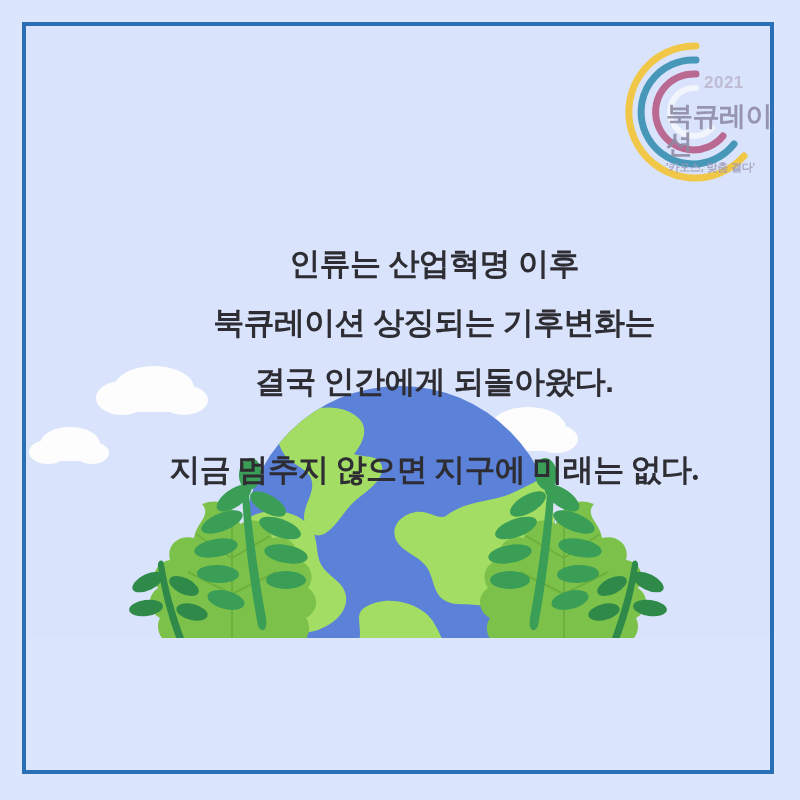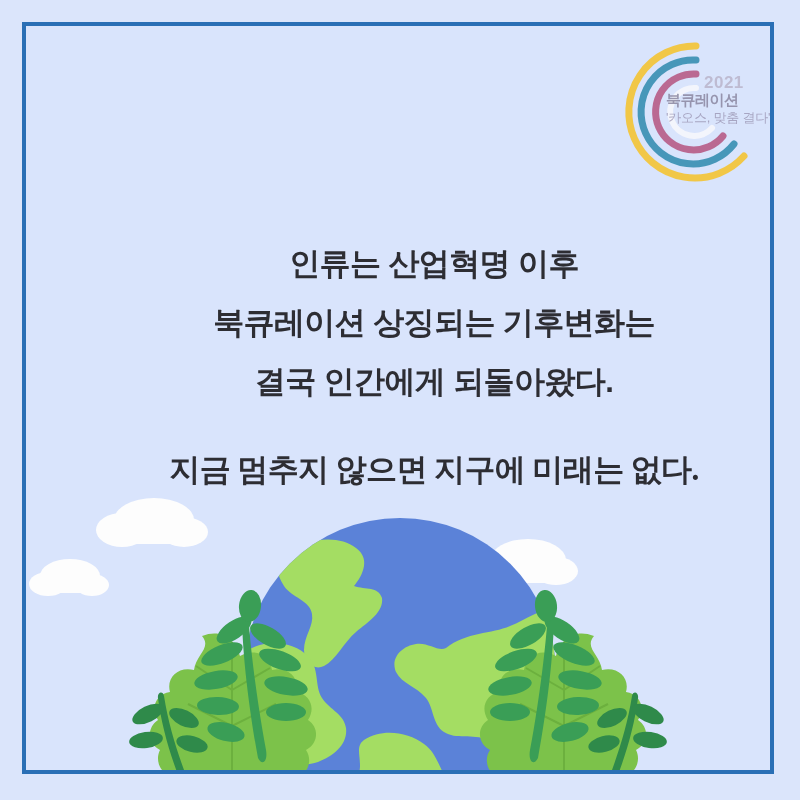--- a/index.html
+++ b/index.html
@@ -30,21 +30,21 @@
     left: 22px;  top: 22px;
     width: 752px; height: 752px;
     border: 4px solid #2a6fb5;
     box-sizing: border-box;
     z-index: 40;
     pointer-events: none;
   }
   .stage {
     position: absolute;
     left: 26px; top: 26px;
-    width: 744px; height: 744px;
+    width: 744px; height: 612px;
     overflow: hidden;
     background: #d9e4fc;
     z-index: 5;
   }
 
   
   .logo {
     position: absolute;
     left: 586px;  
     top: 14px;
@@ -64,31 +64,31 @@
   .logo-year {
     font-size: 17px;
     font-weight: 700;
     color: #b9b3c9;
     letter-spacing: 0.5px;
     margin-left: 38px;
     line-height: 1;
     opacity: 0.82;
   }
   .logo-name {
-    font-size: 15px;
+    font-size: 27px;
     font-weight: 800;
     color: #8d8aa4;
     line-height: 1.02;
-    margin-top: 1px;
+    margin-top: 12px;
     opacity: 0.88;
     letter-spacing: -0.5px;
   }
   .logo-tagline {
-    font-size: 13px;
-    font-weight: 400;
+    font-size: 11px;
+    font-weight: 700;
     color: #9b96b4;
     margin-top: 2px;
     opacity: 0.8;
     letter-spacing: -0.2px;
   }
 
   
   .copy {
     position: absolute;
     left: 0;

